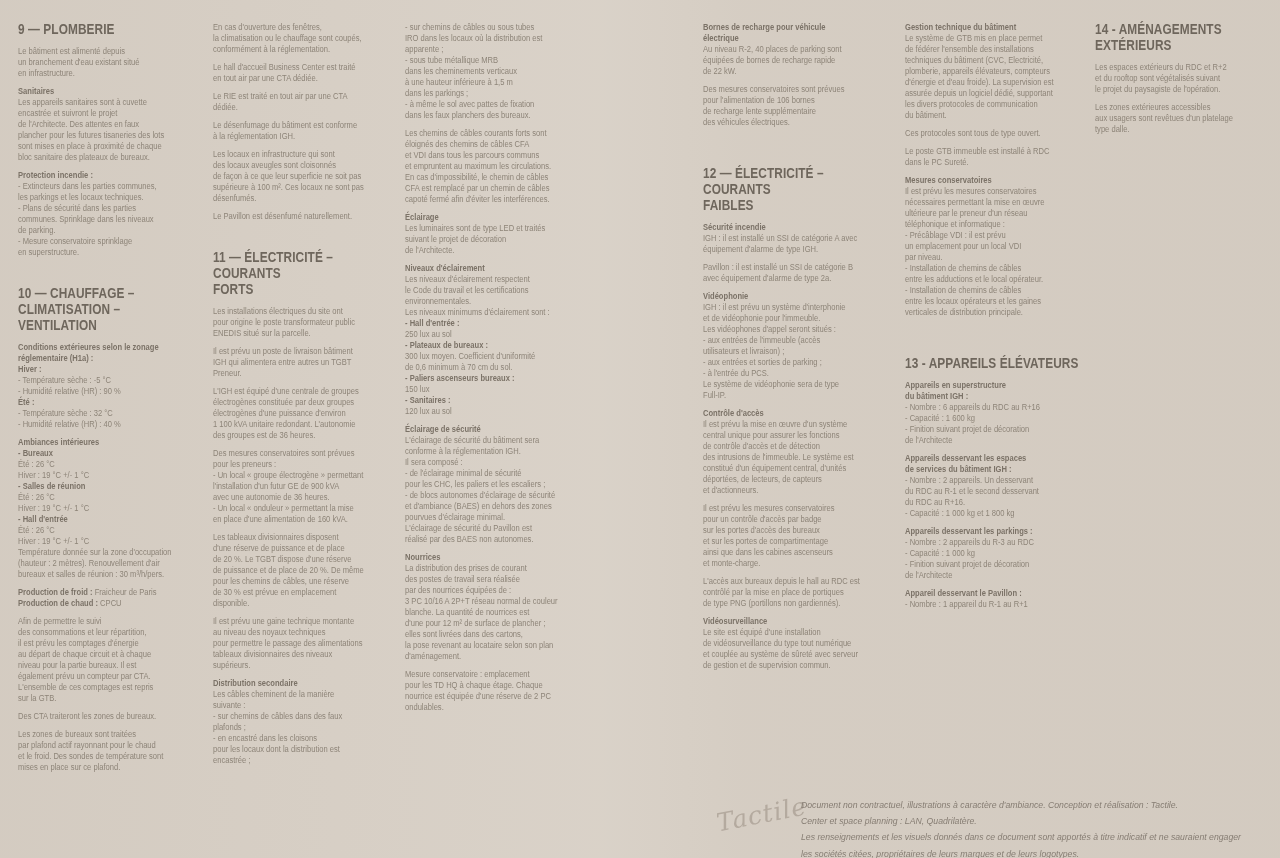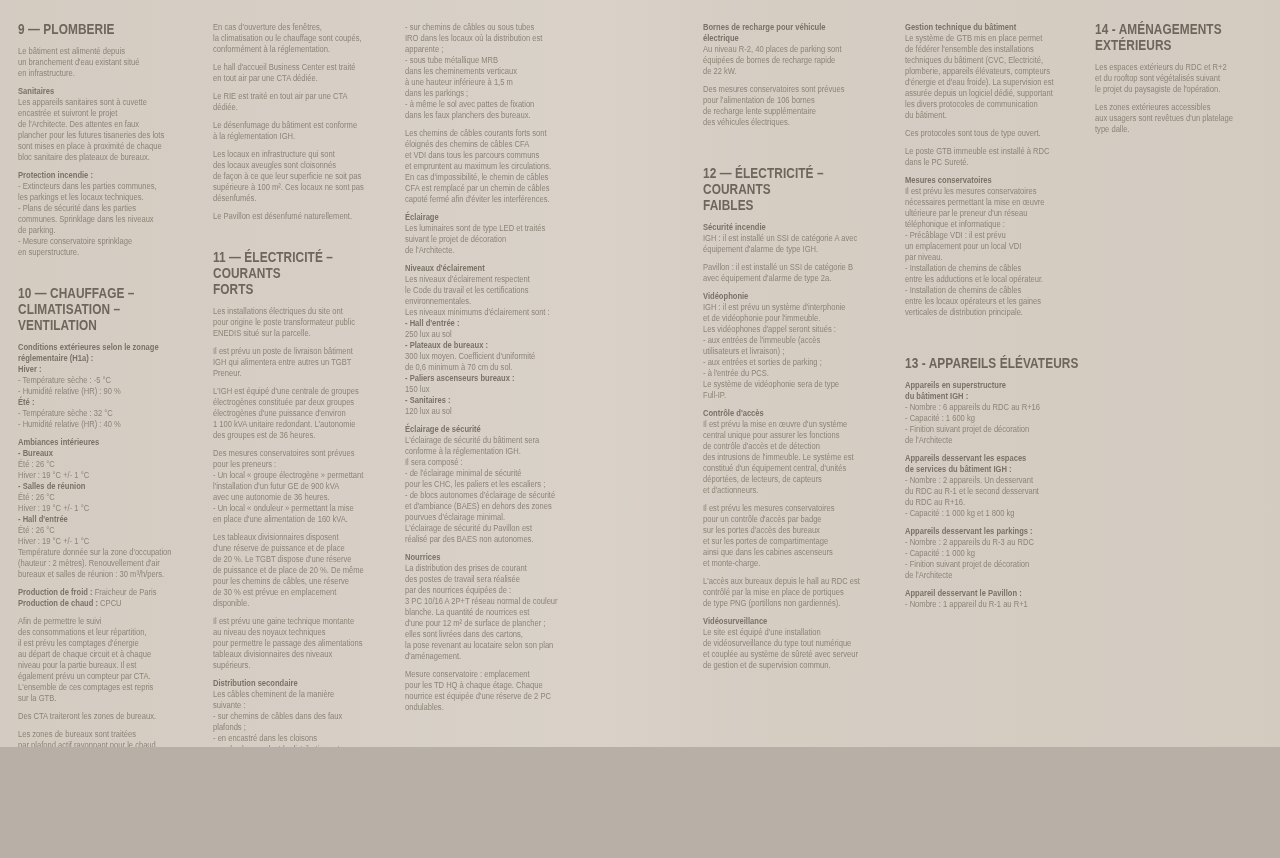--- a/index.html
+++ b/index.html
@@ -1,17 +1,17 @@
 <!DOCTYPE html>
 <html><head>
 <meta charset="utf-8">
 <style>
   html,body{margin:0;padding:0;background:#b8b0a6;}
   .page{
-    position:relative;width:1280px;height:747px;overflow:hidden;
+    position:relative;width:1280px;height:858px;overflow:hidden;
     background:#d8d0c6;
     font-family:"Liberation Sans","DejaVu Sans",sans-serif;
   }
   .page::before{
     content:"";position:absolute;inset:0;pointer-events:none;
     background:linear-gradient(90deg,rgba(80,60,40,0.03),rgba(255,255,255,0.04) 47%,rgba(80,60,40,0.02) 58%,rgba(80,60,40,0.035));
   }
   .columns{position:absolute;inset:0;}
   .col{
     position:absolute;top:21px;width:228px;

